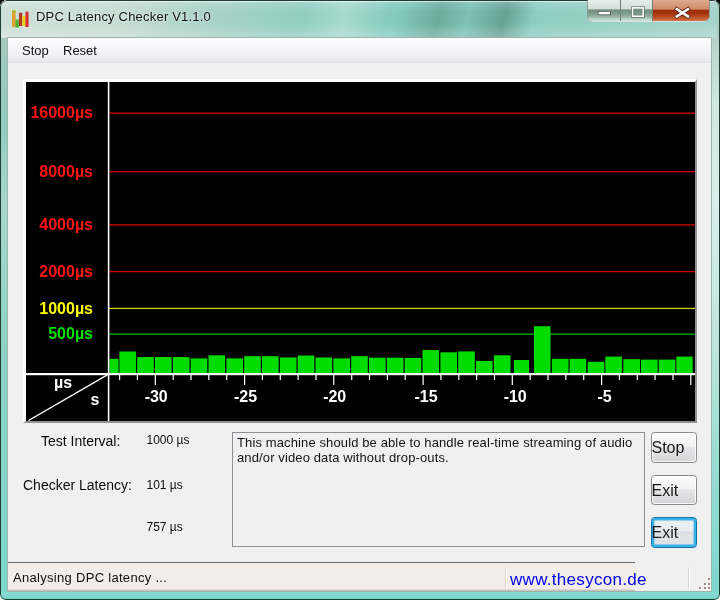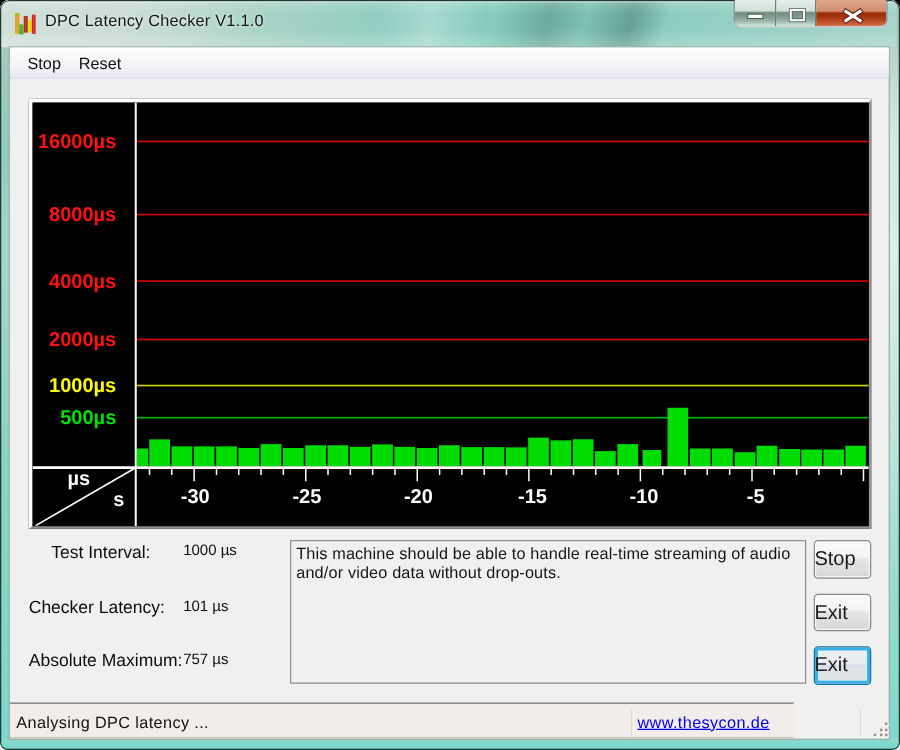--- a/index.html
+++ b/index.html
@@ -21,21 +21,21 @@
 #menubar{position:absolute;left:8px;top:38px;width:703px;height:25px;background:linear-gradient(180deg,#fdfdfe 0%,#f4f4f8 55%,#e9e9f2 92%,#dcdce6 100%)}
 #menubar span{position:absolute;top:5px;font-size:13px;color:#101010}
 #panel{position:absolute;left:23px;top:79px;width:674px;height:344px;border-top:3px solid #fff;border-left:3px solid #fff;border-right:2px solid #8f9192;border-bottom:2px solid #8f9192;background:#000}
 .lbl{position:absolute;font-size:14px;color:#0c0c0c}.val{position:absolute;font-size:12px;color:#0c0c0c}
 #tbox{position:absolute;left:232px;top:432px;width:413px;height:115px;border:1px solid #8b8f96;background:#f1f0f0;padding:1.5px 4px;font-size:13px;letter-spacing:.12px;line-height:15.5px;color:#141414}
 .btn{position:absolute;left:650.5px;width:46.5px;height:30.5px;border:1px solid #868889;border-radius:3.5px;background:linear-gradient(180deg,#fafafa 0%,#f3f3f3 44%,#e5e5e7 50%,#dcdcdf 82%,#d6d6d9 100%);font-size:16px;color:#1a1a1a;line-height:29px;box-shadow:inset 0 0 0 1px rgba(255,255,255,.8)}
 #exitbtn{border:1px solid #1470a6;background:linear-gradient(180deg,#edf0f2 0%,#e9edf0 44%,#d9dce8 50%,#dfe4e7 60%,#dce2e4 100%);box-shadow:inset 0 0 0 2.4px #36b2e6}
 #status{position:absolute;left:8px;top:562px;width:627px;height:29px;background:#f2ecea;border-top:1px solid #6f6f6f;box-shadow:inset 0 -1.5px 0 #c9c2bf}
 #status .sep{position:absolute;top:4px;height:22px;width:1px;background:#ddd5d2;box-shadow:1px 0 0 rgba(255,255,255,.9)}
 #stxt{position:absolute;left:11px;top:6.5px;font-size:13px;letter-spacing:.3px;color:#13100e}
-#slink{position:absolute;left:502px;top:6.5px;font-size:13px;letter-spacing:.3px;color:#0000e6;text-decoration:underline}
+#slink{position:absolute;left:502px;top:6.5px;font-size:17px;letter-spacing:.3px;color:#0000e6;}
 .grip{position:absolute;width:2px;height:2px;background:#a08a80;box-shadow:1px 1px 0 #fff}
 </style></head>
 <body>
 <div style="position:absolute;left:0;top:594px;width:8px;height:6px;background:#fdfdfd"></div>
 <div style="position:absolute;left:712px;top:590px;width:8px;height:10px;background:#fdfdfd"></div>
 <div id="win">
   <div id="capt">
       <div class="sheen"></div>
       <div class="topline"></div>
     <svg width="18" height="19" viewBox="0 0 18 19" style="position:absolute;left:11px;top:9px">
@@ -153,21 +153,20 @@
 <line x1="2.5" y1="338.5" x2="81.8" y2="292.6" stroke="#fff" stroke-width="1.3"></line>
 <text x="37" y="305.8" text-anchor="middle" font-size="16" font-weight="bold" fill="#fff">µs</text>
 <text x="69" y="322.6" text-anchor="middle" font-size="16" font-weight="bold" fill="#fff">s</text>
 </svg>
       </div>
     </div>
   <div class="lbl" style="left:41px;top:432.5px">Test Interval:</div>
   <div class="val" style="left:146.5px;top:433px">1000 µs</div>
   <div class="lbl" style="left:23px;top:477px">Checker Latency:</div>
   <div class="val" style="left:146.5px;top:477.5px">101 µs</div>
-  <div class="lbl" style="left:23px;top:519.5px">Absolute Maximum:</div>
   <div class="val" style="left:146.5px;top:520px">757 µs</div>
   <div id="tbox">This machine should be able to handle real-time streaming of audio<br>and/or video data without drop-outs.</div>
   <div class="btn" style="top:432px">Stop</div>
   <div class="btn" style="top:474.5px">Exit</div>
   <div class="btn" id="exitbtn" style="top:517px">Exit</div>
   <div id="status">
     <div id="stxt" style="left:5px">Analysing DPC latency ...</div>
     <div class="sep" style="left:497px"></div>
     <div id="slink">www.thesycon.de</div>
     <div class="sep" style="left:680px"></div>

